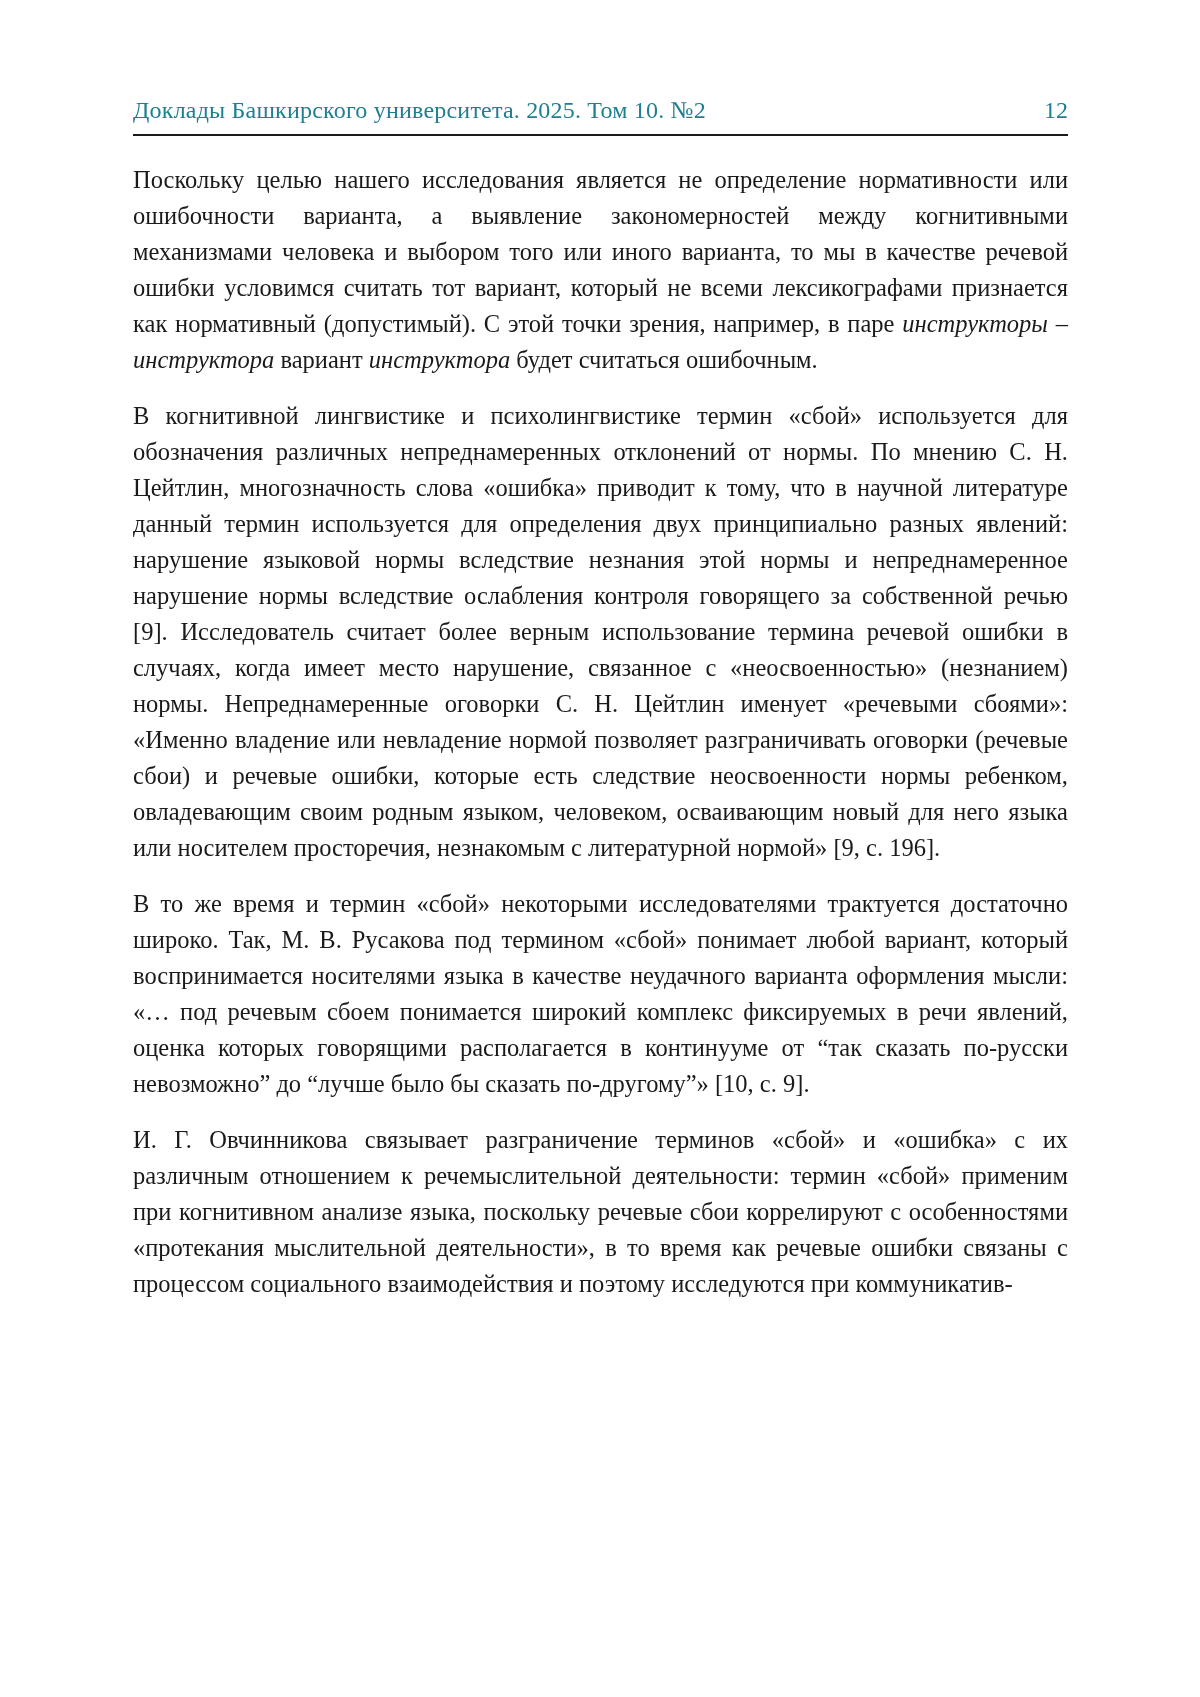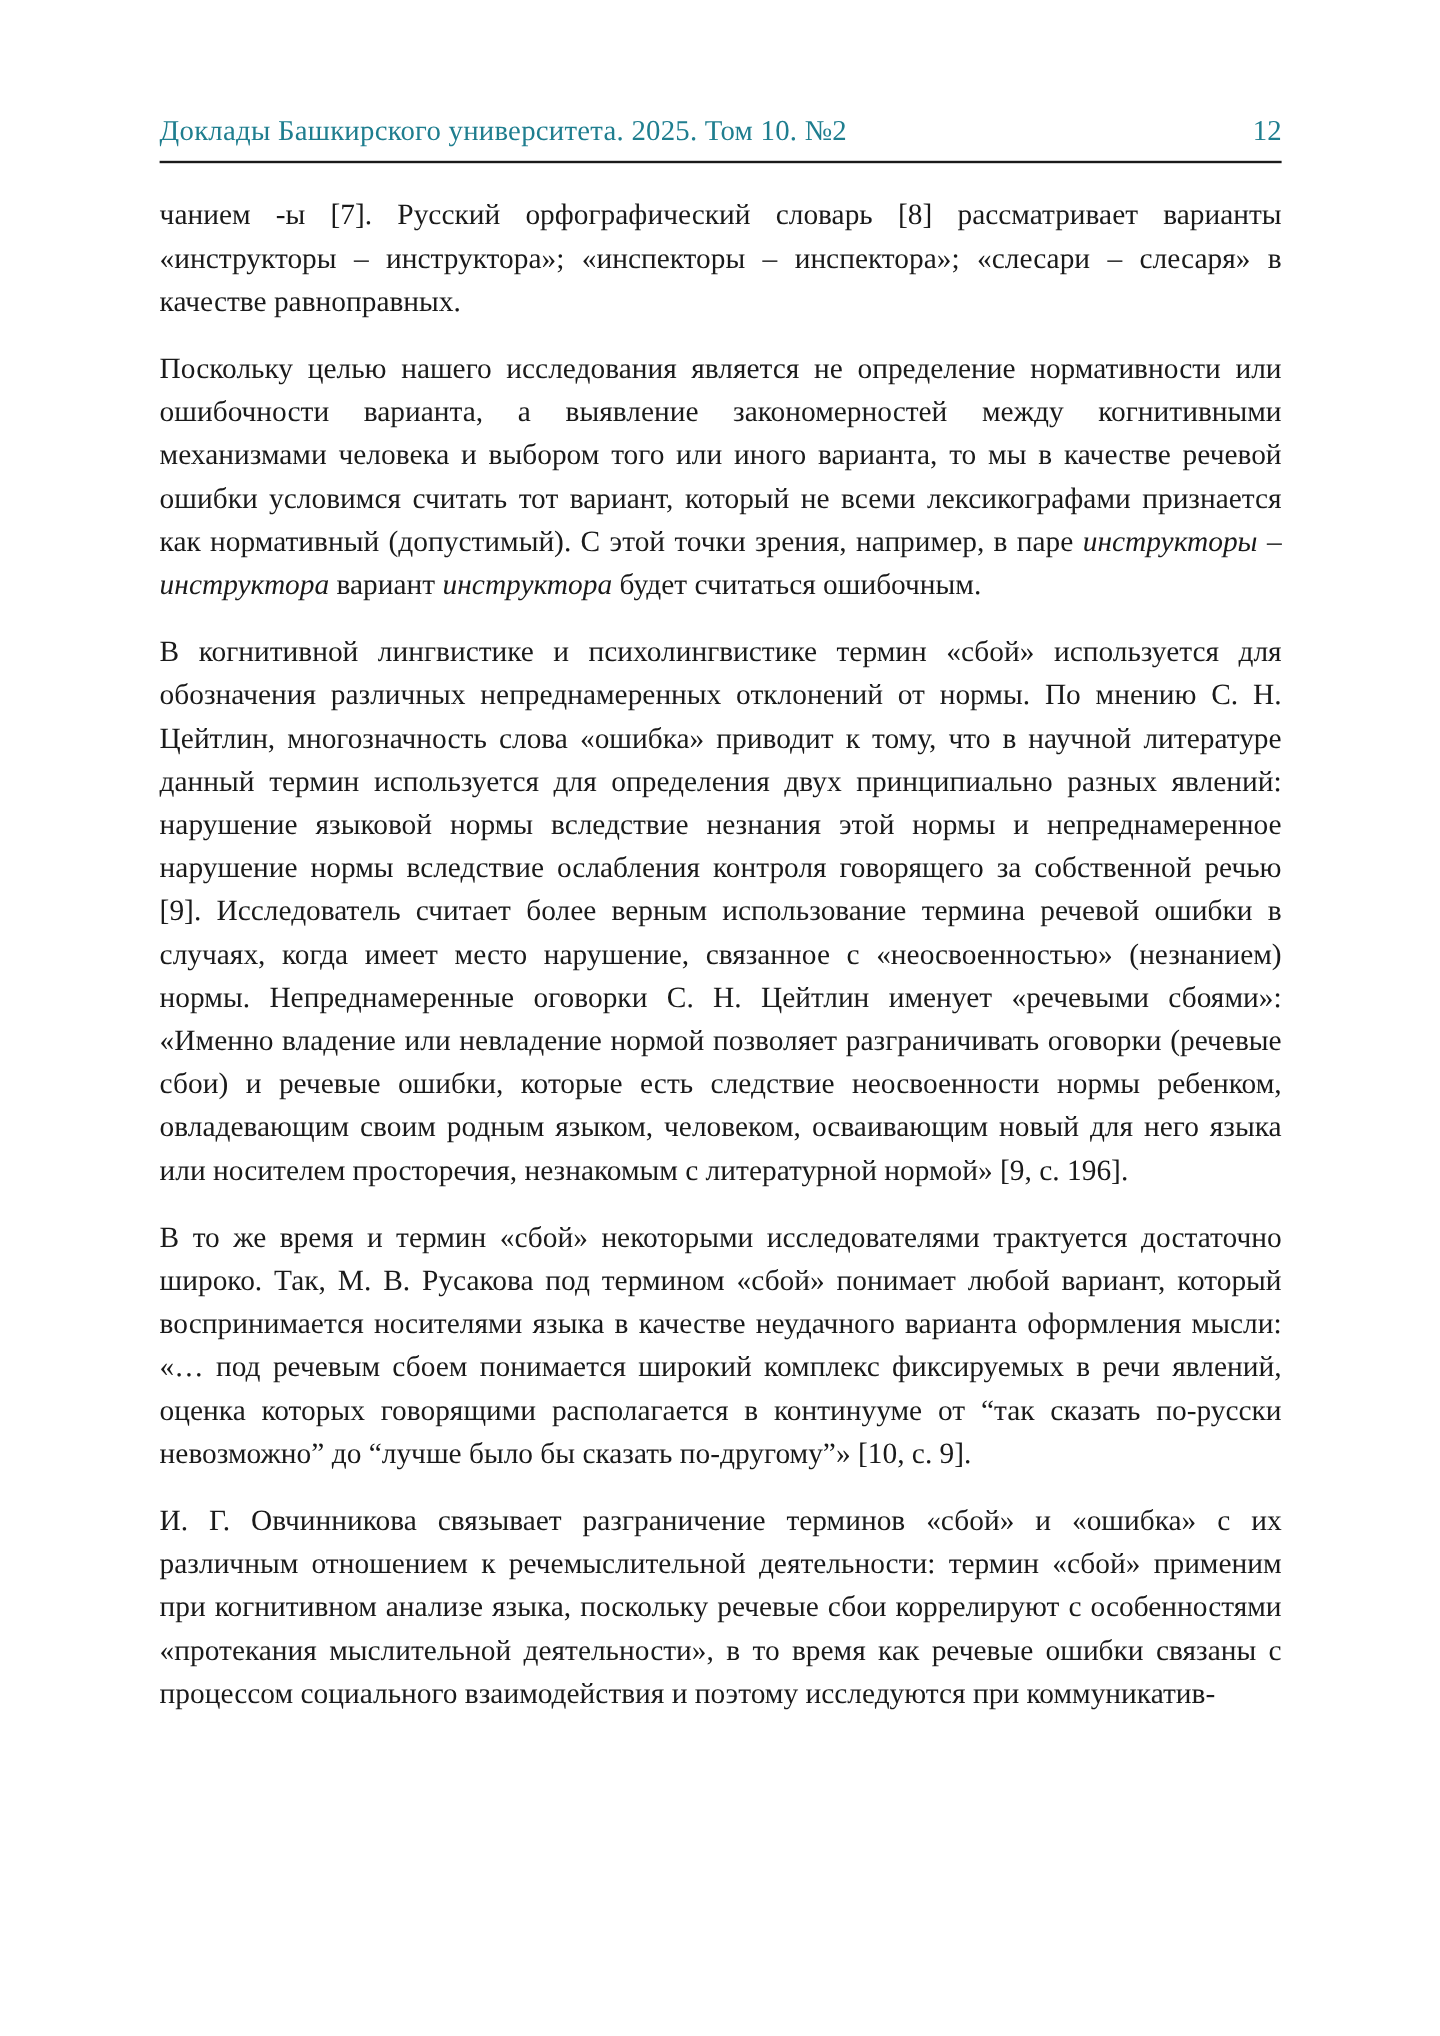--- a/index.html
+++ b/index.html
@@ -47,19 +47,18 @@
 </style>
 </head>
 <body>
 
 <div class="page">
   <div class="header" style="color: rgb(31, 126, 143); border-bottom-color: rgb(26, 26, 26);">
     <span class="journal-title">Доклады Башкирского университета. 2025. Том 10. №2</span>
     <span class="page-number">12</span>
   </div>
   <div class="content">
-      <p class="para"><span>чанием -ы [7]. Русский орфографический словарь [8] рассматривает варианты «инструкторы – инструктора»; «инспекторы – инспектора»; «слесари – слесаря» в качестве равноправных.</span></p>
       <p class="para"><span>Поскольку целью нашего исследования является не определение нормативности или ошибочности варианта, а выявление закономерностей между когнитивными механизмами человека и выбором того или иного варианта, то мы в качестве речевой ошибки условимся считать тот вариант, который не всеми лексикографами признается как нормативный (допустимый). С этой точки зрения, например, в паре </span><em>инструкторы – инструктора</em><span> вариант </span><em>инструктора</em><span> будет считаться ошибочным.</span></p>
       <p class="para"><span>В когнитивной лингвистике и психолингвистике термин «сбой» используется для обозначения различных непреднамеренных отклонений от нормы. По мнению С. Н. Цейтлин, многозначность слова «ошибка» приводит к тому, что в научной литературе данный термин используется для определения двух принципиально разных явлений: нарушение языковой нормы вследствие незнания этой нормы и непреднамеренное нарушение нормы вследствие ослабления контроля говорящего за собственной речью [9]. Исследователь считает более верным использование термина речевой ошибки в случаях, когда имеет место нарушение, связанное с «неосвоенностью» (незнанием) нормы. Непреднамеренные оговорки С. Н. Цейтлин именует «речевыми сбоями»: «Именно владение или невладение нормой позволяет разграничивать оговорки (речевые сбои) и речевые ошибки, которые есть следствие неосвоенности нормы ребенком, овладевающим своим родным языком, человеком, осваивающим новый для него языка или носителем просторечия, незнакомым с литературной нормой» [9, с. 196].</span></p>
       <p class="para"><span>В то же время и термин «сбой» некоторыми исследователями трактуется достаточно широко. Так, М. В. Русакова под термином «сбой» понимает любой вариант, который воспринимается носителями языка в качестве неудачного варианта оформления мысли: «… под речевым сбоем понимается широкий комплекс фиксируемых в речи явлений, оценка которых говорящими располагается в континууме от “так сказать по-русски невозможно” до “лучше было бы сказать по-другому”» [10, с. 9].</span></p>
       <p class="para"><span>И. Г. Овчинникова связывает разграничение терминов «сбой» и «ошибка» с их различным отношением к речемыслительной деятельности: термин «сбой» применим при когнитивном анализе языка, поскольку речевые сбои коррелируют с особенностями «протекания мыслительной деятельности», в то время как речевые ошибки связаны с процессом социального взаимодействия и поэтому исследуются при коммуникатив-</span></p>
     </div>
 </div>
 
 </body></html>

